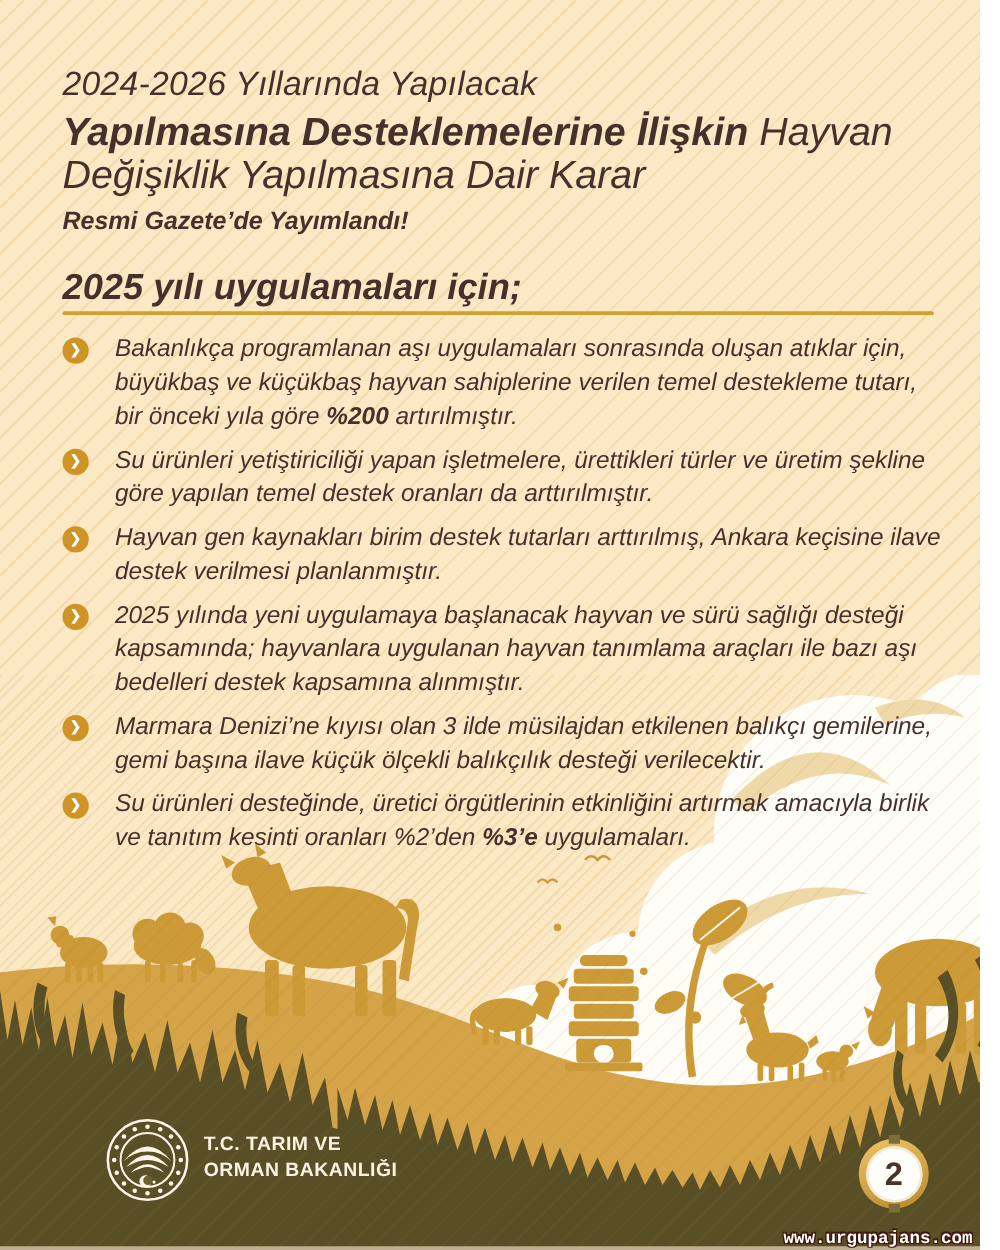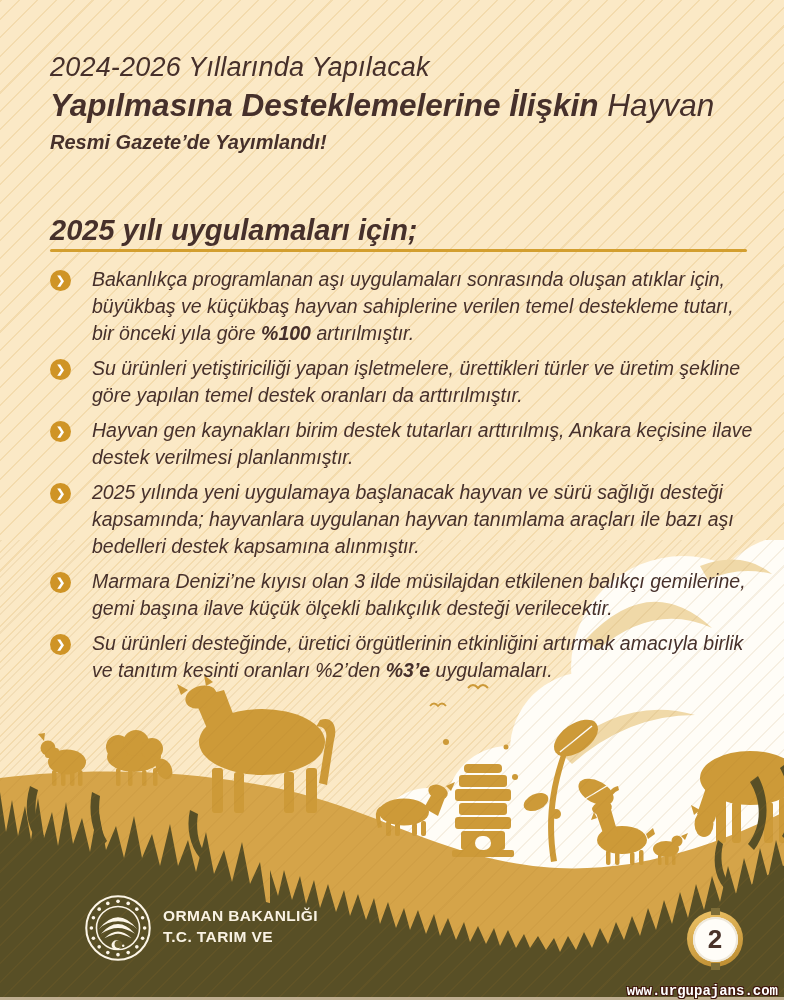--- a/index.html
+++ b/index.html
@@ -213,30 +213,31 @@
       <path d="M718,300 C712,318 714,336 724,348 L729,343 C721,332 720,316 723,304 Z"></path>
     </g>
   </svg>
 
   <div class="scene-stripes"></div>
 
   <div class="content">
     <div class="title-block">
       <div class="title-l1">2024-2026 Yıllarında Yapılacak</div>
       <div class="title-l2"><b>Yapılmasına Desteklemelerine İlişkin</b><span> Hayvan</span></div>
+      <div class="title-l3">Değişiklik Yapılmasına Dair Karar</div>
       <div class="title-l4">Resmi Gazete’de Yayımlandı!</div>
     </div>
 
     <div class="section-heading">2025 yılı uygulamaları için;</div>
     <div class="divider"></div>
 
     <ul class="bullets">
       <li>
         <span class="chev">❯</span>
-        <p class="bullet-text"><span>Bakanlıkça programlanan aşı uygulamaları sonrasında oluşan atıklar için, büyükbaş ve küçükbaş hayvan sahiplerine verilen temel destekleme tutarı, bir önceki yıla göre </span><b>%100</b><span> artırılmıştır.</span></p>
+        <p class="bullet-text"><span>Bakanlıkça programlanan aşı uygulamaları sonrasında oluşan atıklar için, büyükbaş ve küçükbaş hayvan sahiplerine verilen temel destekleme tutarı, bir önceki yıla göre </span><b>%200</b><span> artırılmıştır.</span></p>
       </li>
       <li>
         <span class="chev">❯</span>
         <p class="bullet-text"><span>Su ürünleri yetiştiriciliği yapan işletmelere, ürettikleri türler ve üretim şekline göre yapılan temel destek oranları da arttırılmıştır.</span><b></b><span></span></p>
       </li>
       <li>
         <span class="chev">❯</span>
         <p class="bullet-text"><span>Hayvan gen kaynakları birim destek tutarları arttırılmış, Ankara keçisine ilave destek verilmesi planlanmıştır.</span><b></b><span></span></p>
       </li>
       <li>
@@ -281,22 +282,22 @@
         <path d="M15,35 Q30,18 45,35 Q37,30 30,30 Q23,30 15,35 Z"></path>
         <path d="M18,39 Q30,27 42,39 Q34,35 30,35 Q26,35 18,39 Z"></path>
       </g>
       <g>
         <circle cx="28.5" cy="45" r="4.2" fill="#fdf6e8"></circle>
         <circle cx="30.3" cy="44.4" r="3.3" fill="#6b5f30"></circle>
         <circle cx="34.6" cy="45.6" r="1.1" fill="#fdf6e8"></circle>
       </g>
     </svg>
     <div class="ministry-name">
+      <div>T.C. TARIM VE</div>
       <div>ORMAN BAKANLIĞI</div>
-      <div>T.C. TARIM VE</div>
     </div>
     <div class="page-badge">
       <div class="page-badge-inner">2</div>
     </div>
   </div>
 
   <div class="watermark">www.urgupajans.com</div>
   <div class="bottom-strip"></div>
 </div>
 

